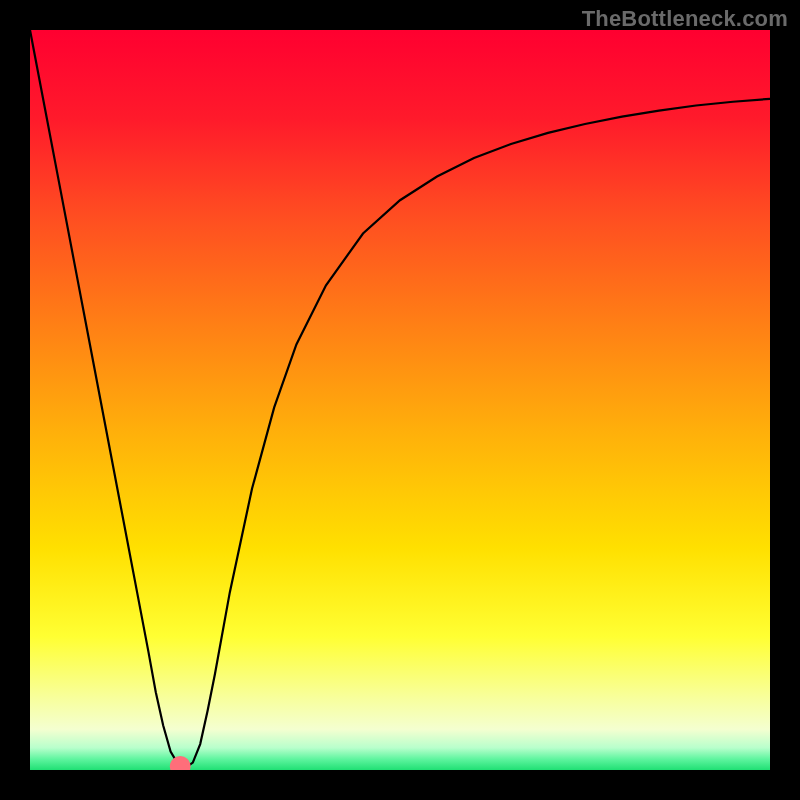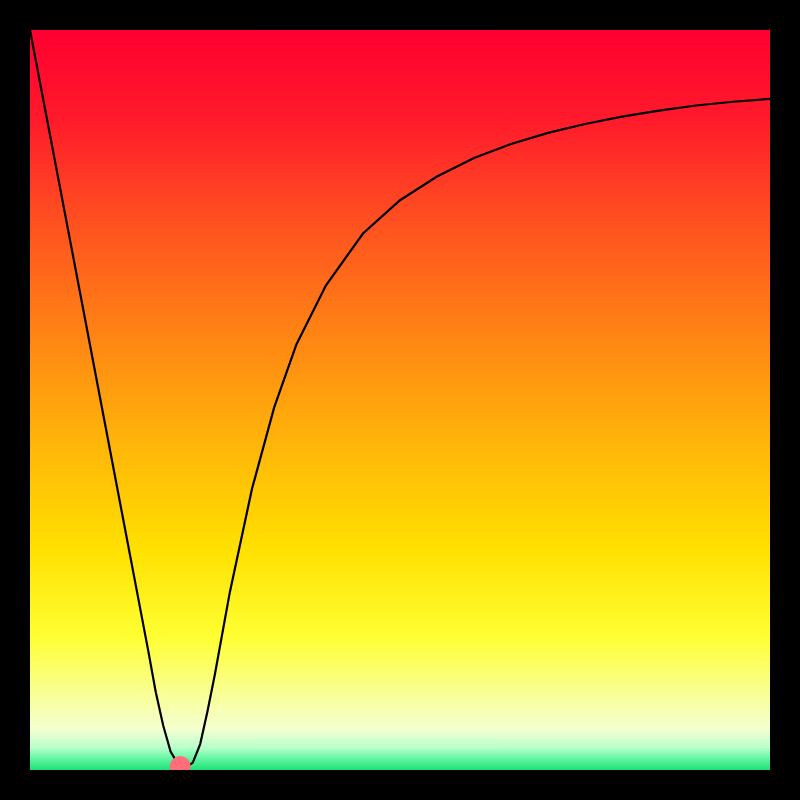--- a/index.html
+++ b/index.html
@@ -89,13 +89,14 @@
 
   </div>
 
   <div class="borders">
     <div class="border-piece border-top"></div>
     <div class="border-piece border-bottom"></div>
     <div class="border-piece border-left"></div>
     <div class="border-piece border-right"></div>
   </div>
 
+  <div class="watermark">TheBottleneck.com</div>
 </div>
 
 </body></html>

